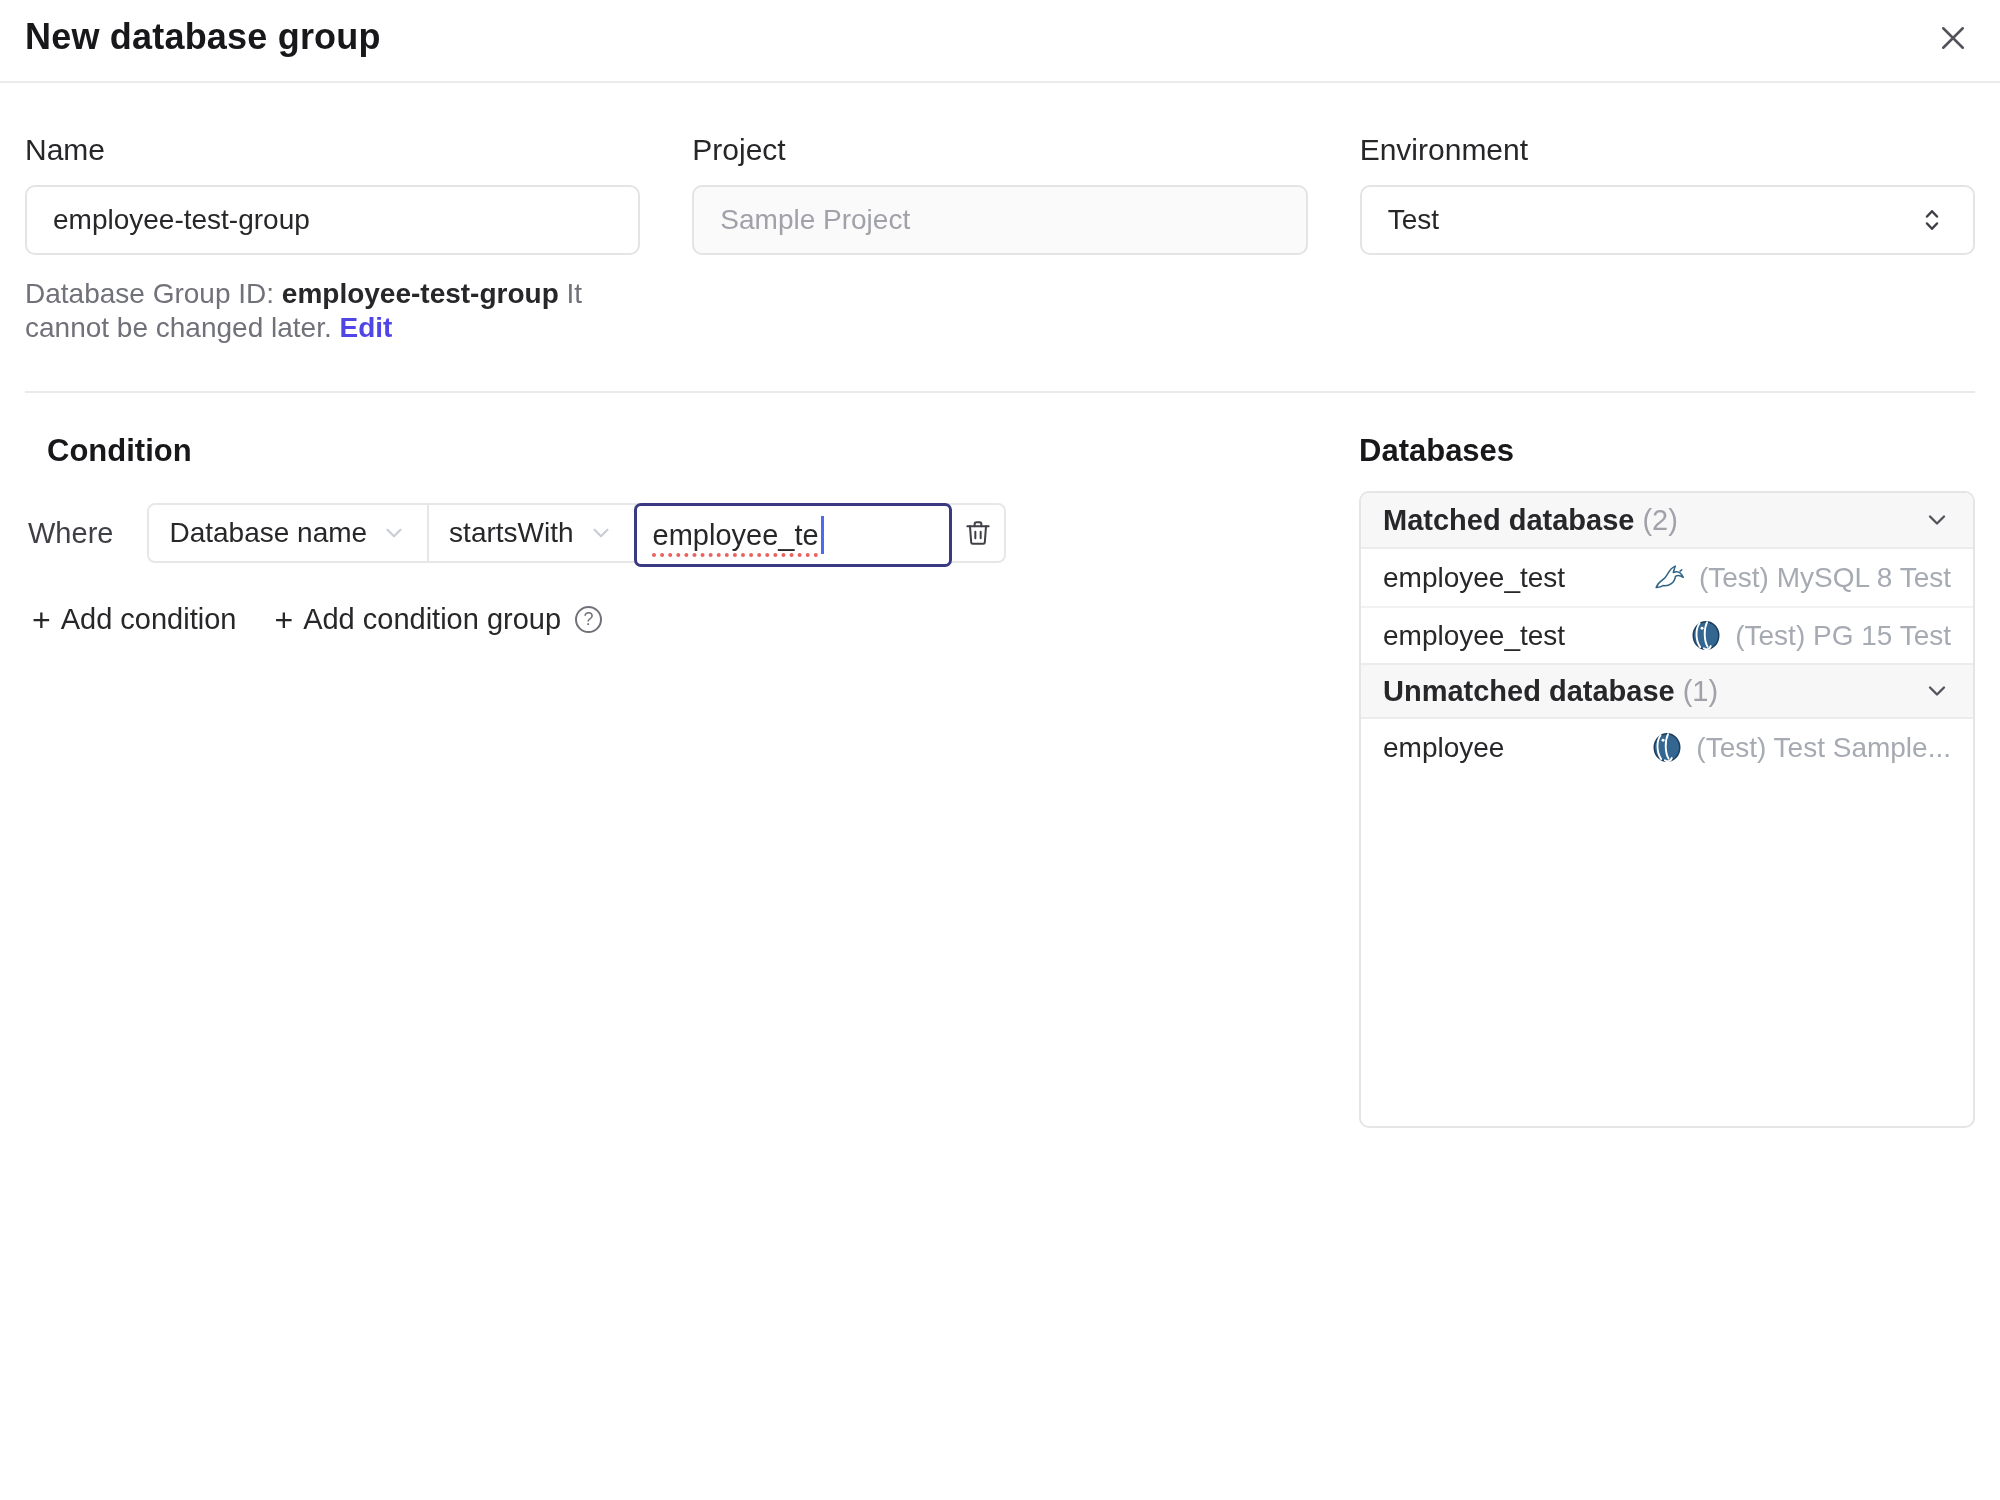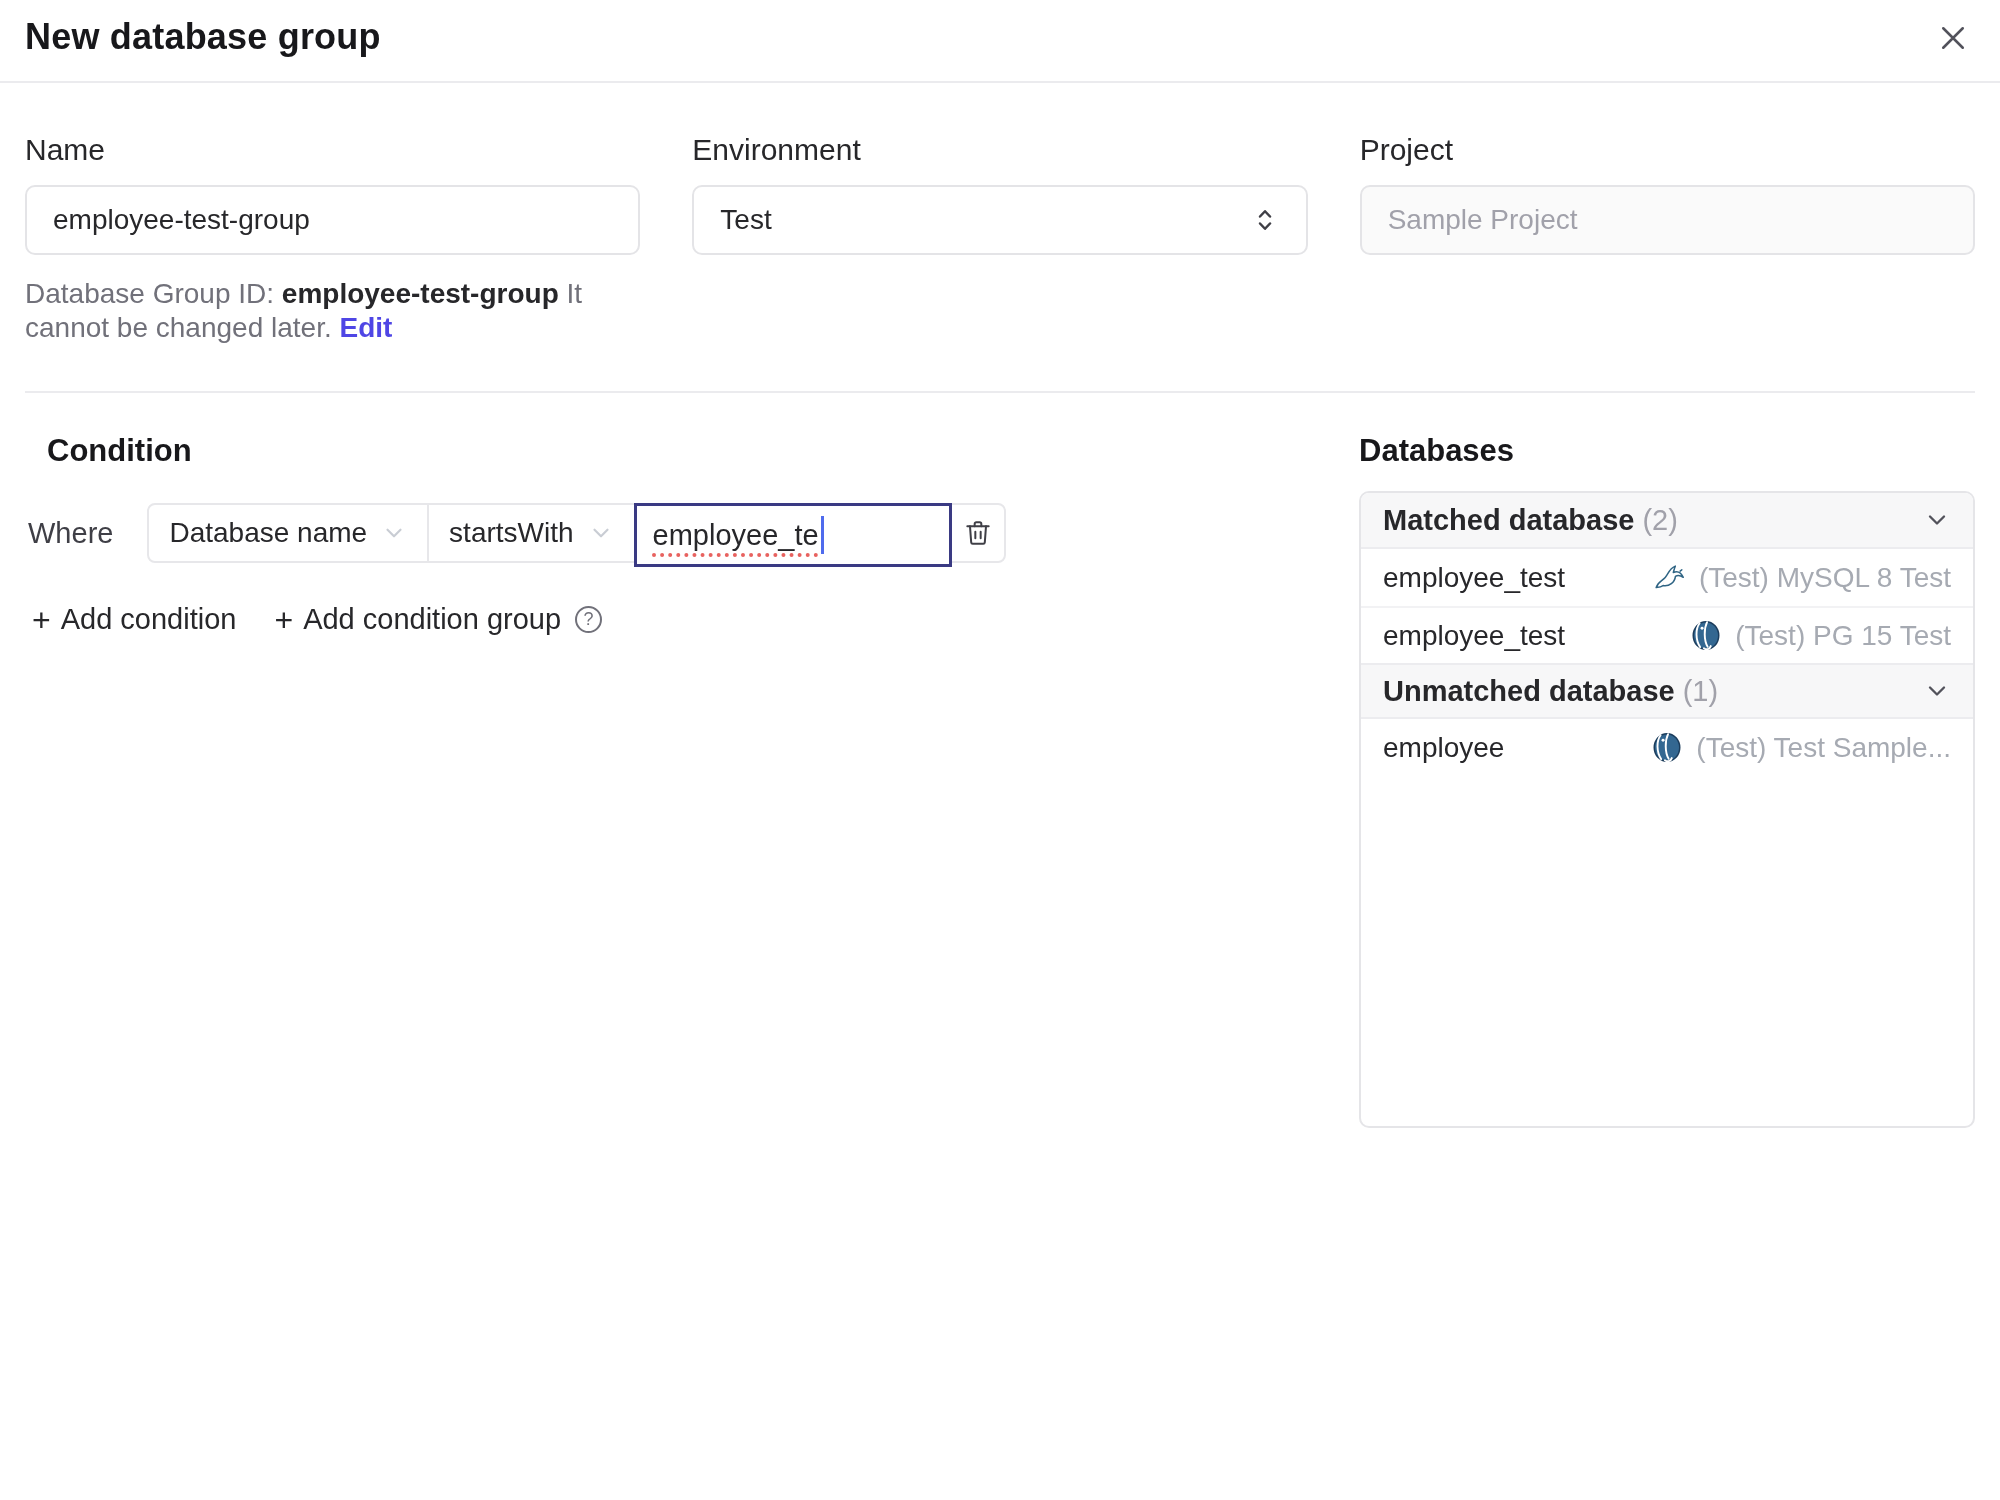--- a/index.html
+++ b/index.html
@@ -37,21 +37,21 @@
   
   .condition-col .section-heading { margin:0 0 34px 22px; }
   .cond-row { display:flex; align-items:center; margin-left:3px; }
   .where-label { font-size:29px; color:#3f3f46; margin-right:34px; }
   .cond-group { display:flex; align-items:stretch; border:2px solid #e7e7ea;
     border-radius:8px; height:60px; background:#fff; }
   .cond-seg { display:flex; align-items:center; gap:14px; padding:0 20px;
     background:none; border:none; border-right:2px solid #e7e7ea; font-size:28px;
     color:#27272a; cursor:pointer; font-family:"Liberation Sans", sans-serif; }
   .value-wrap { position:relative; z-index:1; width:318px; margin:-2px 0 -2px -2px;
-    height:64px; border:3px solid #3a3a83; border-radius:0; background:#fff;
+    height:64px; border:3px solid #3a3a83; border-radius:7px; background:#fff;
     display:flex; align-items:center; padding:0 16px; cursor:text; }
   .value-text { font-size:29px; color:#27272a;
     text-decoration:underline dotted #e8625f; text-decoration-thickness:4px;
     text-underline-offset:9px; }
   .caret { width:3px; height:38px; background:#4f6bed; margin-left:2px; }
   .trash-btn { width:52px; display:flex; align-items:center; justify-content:center;
     background:none; border:none; cursor:pointer; }
   .add-row { display:flex; align-items:center; gap:38px; margin-top:40px; margin-left:7px; }
   .add-btn { display:flex; align-items:center; gap:10px; background:none; border:none;
     font-size:29px; color:#27272a; cursor:pointer; font-family:"Liberation Sans", sans-serif; }
@@ -95,34 +95,34 @@
     <input class="text-input" value="employee-test-group" style="">
     <div class="hint">
       <span>Database Group ID:</span>
       <b>employee-test-group</b>
       <span>It cannot be changed later.</span>
       <a class="edit-link">Edit</a>
     </div>
   </div>
 
   <div class="field">
+    <div class="field-label">Project</div>
+    <div class="select-box disabled">
+      <span>Sample Project</span>
+    </div>
+  </div>
+
+  <div class="field">
     <div class="field-label">Environment</div>
     <div class="select-box">
       <span>Test</span>
       <svg width="30" height="30" viewBox="0 0 24 24" fill="none" stroke="#3f3f46" stroke-width="2" stroke-linecap="round" stroke-linejoin="round">
           <path d="M8 9.2l4-4.2 4 4.2"></path>
           <path d="M8 14.8l4 4.2 4-4.2"></path>
         </svg>
-    </div>
-  </div>
-
-  <div class="field">
-    <div class="field-label">Project</div>
-    <div class="select-box disabled">
-      <span>Sample Project</span>
     </div>
   </div>
 </div>
 
 <div class="divider"></div>
 
 <div class="main">
 
   <section class="condition-col">
     <h2 class="section-heading">Condition</h2>

